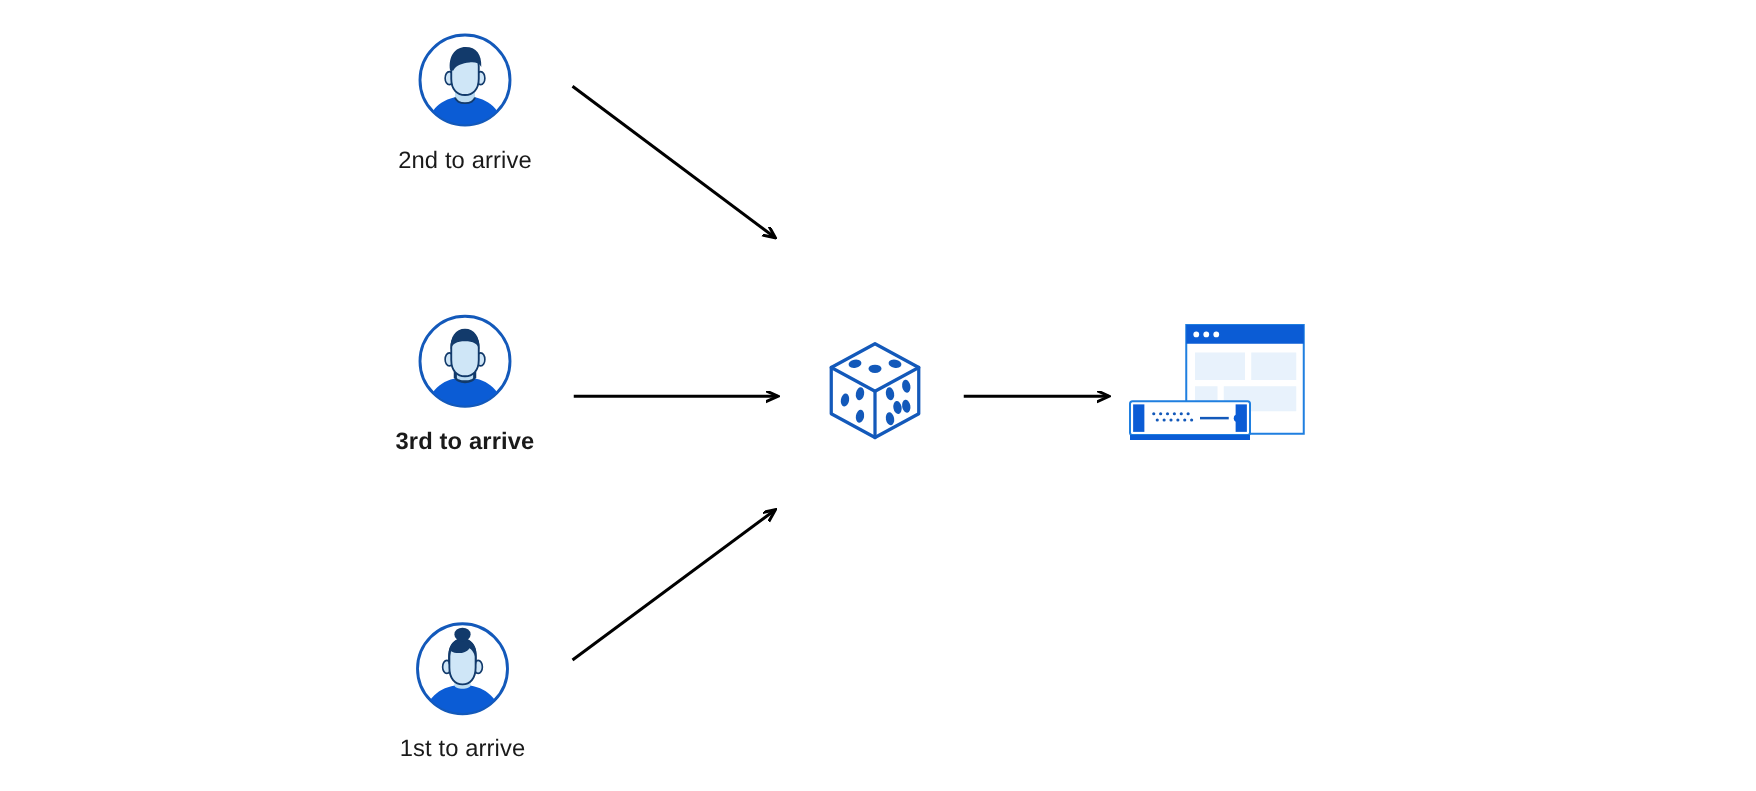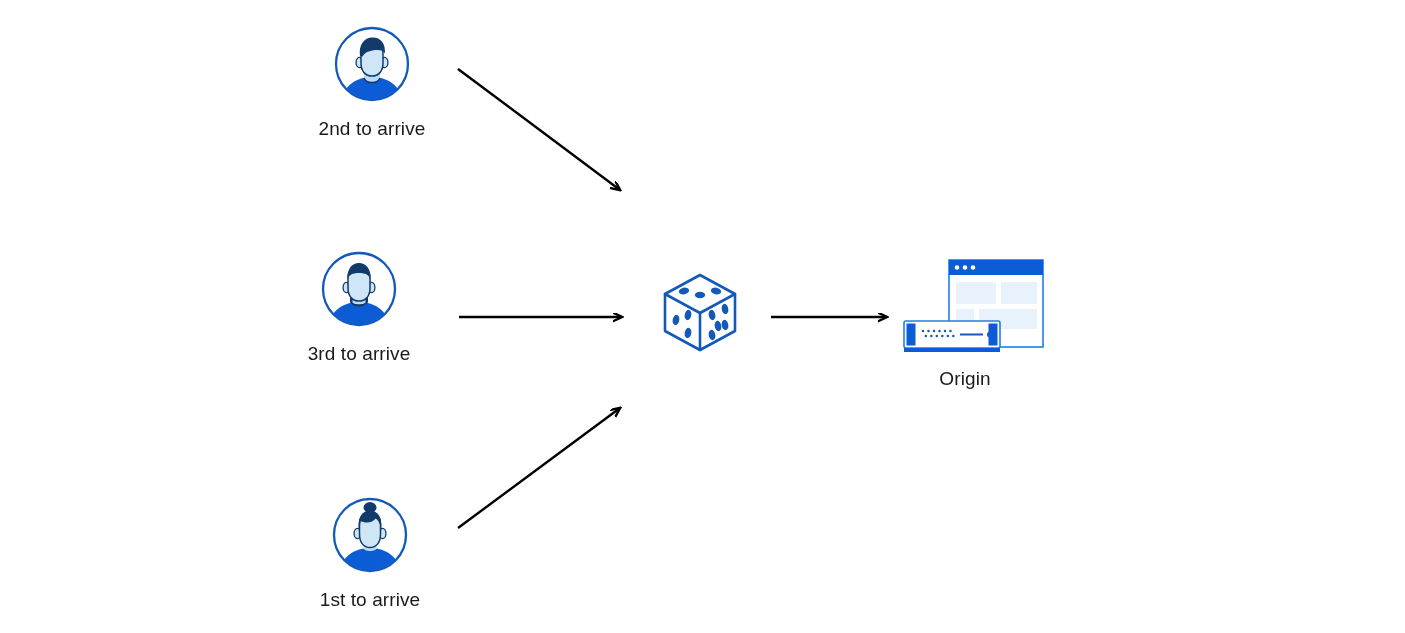--- a/index.html
+++ b/index.html
@@ -115,21 +115,21 @@
 
           <path d="M27 31 C25.5 20 31 12.5 39.5 12.5 C48 12.5 52.5 18.5 52 28.5
                    C50.5 25.5 47 24.5 42.5 25 C37 25.6 32 27 29.5 31.5 Z" fill="#123a6b"></path>
           <path d="M27.2 31.2 C26.5 25 28.5 19.5 33 16.5 C30.5 20 29.5 25 30 29.5 Z" fill="#123a6b"></path>
         </g>
       </svg>
     </div>
     <div class="node-label avatar-label">2nd to arrive</div>
   </div>
 
-  <div class="node avatar-node" style="left:289px; top:250px;">
+  <div class="node avatar-node" style="left:302px; top:250px;font-weight:bold;">
     <div class="avatar-wrap">
       <svg width="78" height="78" viewBox="0 0 78 78" aria-hidden="true">
         <defs>
           <clipPath id="clipAvatarB">
               <circle cx="39" cy="39" r="35.5"></circle>
             </clipPath>
         </defs>
         <circle cx="39" cy="39" r="36" fill="#ffffff" stroke="#1359ba" stroke-width="2.3"></circle>
         <g clip-path="url(#clipAvatarB)">
           <path d="M39 52 C20 52 9 64 7 80 L71 80 C69 64 58 52 39 52 Z" fill="#0b5cd5"></path>
@@ -240,16 +240,15 @@
             <circle cx="41.8" cy="81" r="1.25"></circle>
               <circle cx="47.3" cy="81" r="1.25"></circle>
             <circle cx="52.8" cy="81" r="1.25"></circle>
               <circle cx="58.3" cy="81" r="1.25"></circle>
           </g>
           <line x1="65" y1="79.5" x2="88" y2="79.5" stroke="#1359ba" stroke-width="2"></line>
           <circle cx="95" cy="79.5" r="3" fill="#0b5cd5"></circle>
         </g>
       </svg>
     </div>
-    <div class="node-label origin-label">Origin</div>
   </div>
 
 </div>
 
 </body></html>

